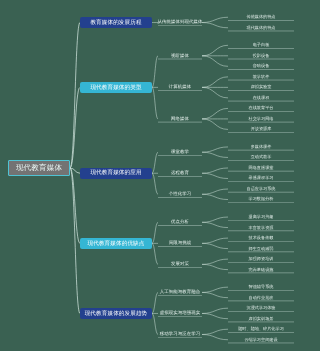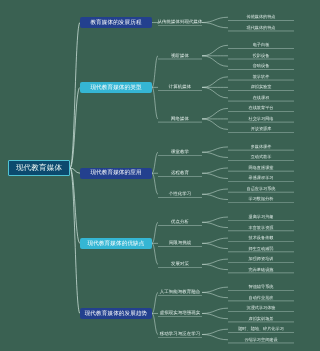--- a/index.html
+++ b/index.html
@@ -31,21 +31,21 @@
     position: absolute;
     box-sizing: border-box;
     display: flex;
     align-items: center;
     justify-content: center;
     white-space: nowrap;
     line-height: 1;
   }
   
   .root {
-    background: #0c4a6e;
+    background: #737373;
     border: 1px solid #4fc3d4;
     border-radius: 1px;
     color: #eaf6f4;
     font-size: 7.5px;
     letter-spacing: 0.2px;
     padding: 0 11px;
   }
   
   .branch {
     border-radius: 2px;

